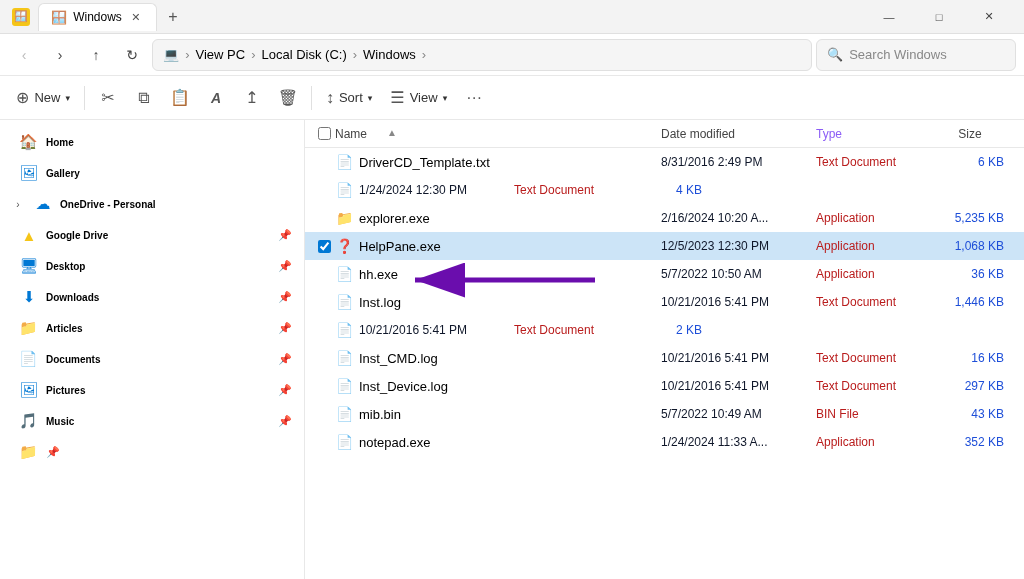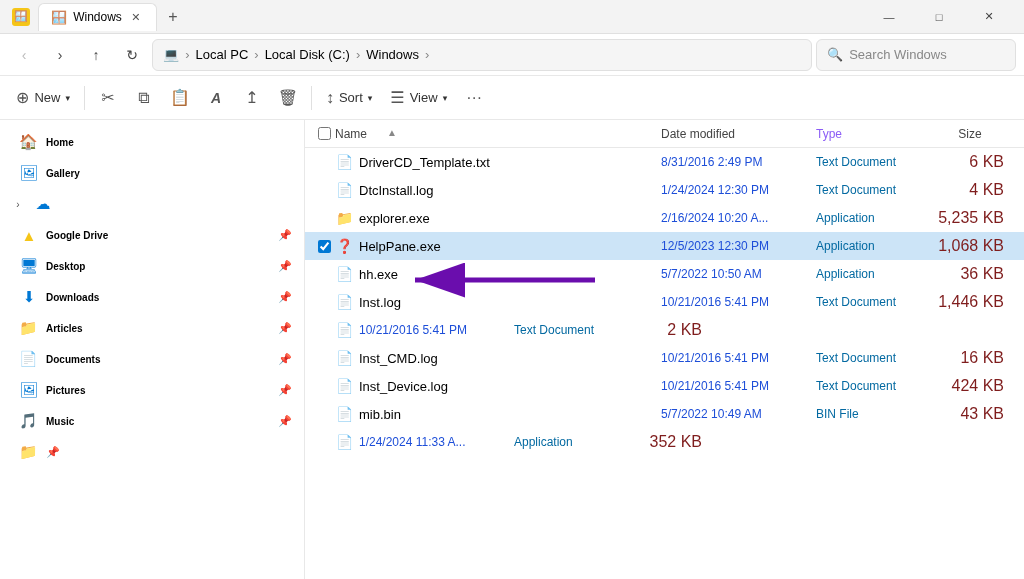--- a/index.html
+++ b/index.html
@@ -61,23 +61,23 @@
     .col-size { width: 80px; font-size: 12px; color: #444; text-align: center; cursor: pointer; padding-right: 12px; }
     .sort-arrow { font-size: 10px; color: #888; }
 
     
     .file-list { overflow-y: auto; flex: 1; }
     .file-row { display: flex; align-items: center; height: 28px; padding: 0 8px; cursor: pointer; }
     .file-row.selected { background: #cce4f7; }
     .file-checkbox { width: 22px; display: flex; align-items: center; justify-content: center; }
     .file-icon { width: 20px; height: 20px; display: flex; align-items: center; justify-content: center; font-size: 14px; flex-shrink: 0; margin-right: 4px; }
     .file-name { flex: 1; font-size: 13px; white-space: nowrap; overflow: hidden; text-overflow: ellipsis; }
-    .file-date { width: 155px; font-size: 12px; color: #1d4ed8; }
-    .file-type { width: 120px; font-size: 12px; color: #0369a1; }
-    .file-size { width: 80px; font-size: 16px; color: #7f1d1d; text-align: right; padding-right: 12px; }
+    .file-date { width: 155px; font-size: 12px; color: #0f172a; }
+    .file-type { width: 120px; font-size: 12px; color: #b91c1c; }
+    .file-size { width: 80px; font-size: 12px; color: #1d4ed8; text-align: right; padding-right: 12px; }
 
     
     ::-webkit-scrollbar { width: 8px; height: 8px; }
     ::-webkit-scrollbar-track { background: #f5f5f5; }
     ::-webkit-scrollbar-thumb { background: #c0c0c0; border-radius: 4px; }
 
     
     .icon-onedrive { color: #0078d4; }
     .icon-home { color: #e8a020; }
     .icon-gallery { color: #0078d4; }
@@ -118,21 +118,21 @@
   </div>
 
   <div class="nav-bar">
     <div class="nav-btn disabled">‹</div>
     <div class="nav-btn">›</div>
     <div class="nav-btn">↑</div>
     <div class="nav-btn">↻</div>
     <div class="address-bar">
       <span>💻</span>
       <span class="breadcrumb-sep">›</span>
-      <span>Local PC</span>
+      <span>View PC</span>
       <span class="breadcrumb-sep">›</span>
       <span>Local Disk (C:)</span>
       <span class="breadcrumb-sep">›</span>
       <span>Windows</span>
       <span class="breadcrumb-sep">›</span>
     </div>
     <div class="search-box">
       <span>🔍</span>
       <span>Search Windows</span>
     </div>
@@ -172,20 +172,21 @@
           <div class="sidebar-icon icon-home">🏠</div>
           <span class="sidebar-label">Home</span>
         </div>
         <div class="sidebar-item">
           <div class="sidebar-icon icon-gallery">🖼</div>
           <span class="sidebar-label">Gallery</span>
         </div>
         <div class="sidebar-item has-expand">
           <div class="sidebar-expand">›</div>
           <div class="sidebar-icon icon-onedrive">☁</div>
+          <span class="sidebar-label">OneDrive - Personal</span>
         </div>
         <div class="sidebar-item">
           <div class="sidebar-icon icon-google-drive">▲</div>
           <span class="sidebar-label">Google Drive</span>
           <span class="sidebar-pin-visible">📌</span>
         </div>
         <div class="sidebar-item">
           <div class="sidebar-icon icon-desktop">🖥</div>
           <span class="sidebar-label">Desktop</span>
           <span class="sidebar-pin-visible">📌</span>
@@ -241,21 +242,20 @@
             <div class="file-checkbox"></div>
             <div class="file-icon" style="color: rgb(136, 136, 136);">📄</div>
             <div class="file-name">DriverCD_Template.txt</div>
             <div class="file-date">8/31/2016 2:49 PM</div>
             <div class="file-type">Text Document</div>
             <div class="file-size">6 KB</div>
           </div>
           <div class="file-row">
             <div class="file-checkbox"></div>
             <div class="file-icon" style="color: rgb(136, 136, 136);">📄</div>
-            <div class="file-name">DtcInstall.log</div>
             <div class="file-date">1/24/2024 12:30 PM</div>
             <div class="file-type">Text Document</div>
             <div class="file-size">4 KB</div>
           </div>
           <div class="file-row">
             <div class="file-checkbox"></div>
             <div class="file-icon" style="color: rgb(245, 197, 24);">📁</div>
             <div class="file-name">explorer.exe</div>
             <div class="file-date">2/16/2024 10:20 A...</div>
             <div class="file-type">Application</div>
@@ -301,33 +301,34 @@
             <div class="file-date">10/21/2016 5:41 PM</div>
             <div class="file-type">Text Document</div>
             <div class="file-size">16 KB</div>
           </div>
           <div class="file-row">
             <div class="file-checkbox"></div>
             <div class="file-icon" style="color: rgb(136, 136, 136);">📄</div>
             <div class="file-name">Inst_Device.log</div>
             <div class="file-date">10/21/2016 5:41 PM</div>
             <div class="file-type">Text Document</div>
-            <div class="file-size">424 KB</div>
+            <div class="file-size">297 KB</div>
           </div>
           <div class="file-row">
             <div class="file-checkbox"></div>
             <div class="file-icon" style="color: rgb(136, 136, 136);">📄</div>
             <div class="file-name">mib.bin</div>
             <div class="file-date">5/7/2022 10:49 AM</div>
             <div class="file-type">BIN File</div>
             <div class="file-size">43 KB</div>
           </div>
           <div class="file-row">
             <div class="file-checkbox"></div>
             <div class="file-icon" style="color: rgb(136, 136, 136);">📄</div>
+            <div class="file-name">notepad.exe</div>
             <div class="file-date">1/24/2024 11:33 A...</div>
             <div class="file-type">Application</div>
             <div class="file-size">352 KB</div>
           </div>
         </div>
 
       <svg class="purple-arrow" style="position:absolute; top:130px; left:80px; width:220px; height:60px;" viewBox="0 0 220 60">
         <defs>
           <marker id="arrowhead" markerWidth="10" markerHeight="7" refX="10" refY="3.5" orient="auto">
             <polygon points="0 0, 10 3.5, 0 7" fill="#6a0dad"></polygon>

